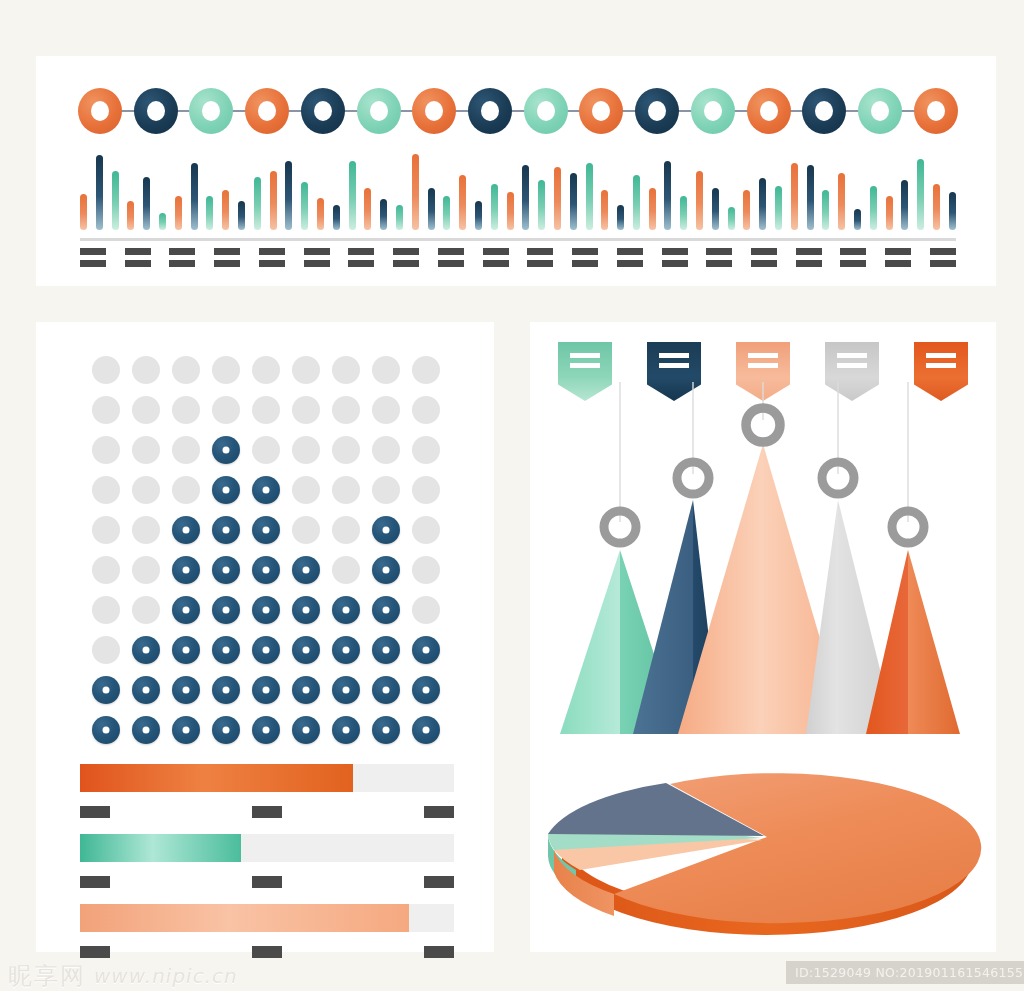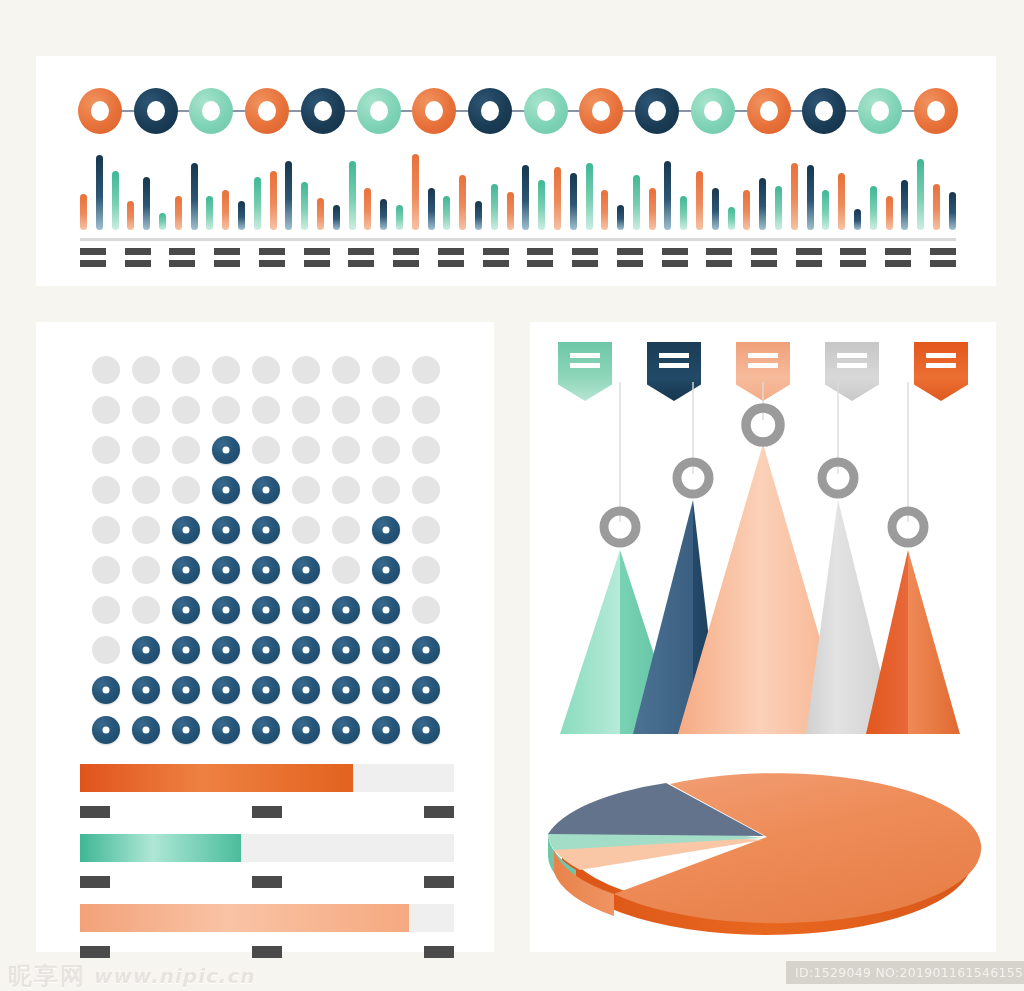--- a/index.html
+++ b/index.html
@@ -79,21 +79,21 @@
   
   .peaks{position:absolute;left:18px;top:60px;width:430px;height:370px;}
   .peaks svg{position:absolute;left:0;top:0;}
 
   
   .pie{position:absolute;left:10px;top:420px;width:446px;height:200px;}
   .pie svg{position:absolute;left:0;top:0;}
 
   
   .wm-left{position:absolute;left:8px;top:960px;display:flex;align-items:center;gap:8px;
-     color:#e7e4df;font-size:23px;font-weight:bold;letter-spacing:1px;
+     color:#e7e4df;font-size:23px;font-weight:normal;letter-spacing:1px;
      font-family:"DejaVu Sans", sans-serif;text-shadow:0 1px 0 #fff;text-align:right;}
   .wm-cn{font-size:24px;letter-spacing:2px;}
   .wm-url{font-size:20px;font-style:italic;}
   .wm-right{position:absolute;left:786px;top:961px;background:#d6d3cd;color:#f4f2ee;
      font-size:12.5px;padding:4px 9px;letter-spacing:.3px;font-family:"DejaVu Sans", sans-serif;white-space:nowrap;}
 </style>
 </head>
 <body>
 
 <div class="canvas">

